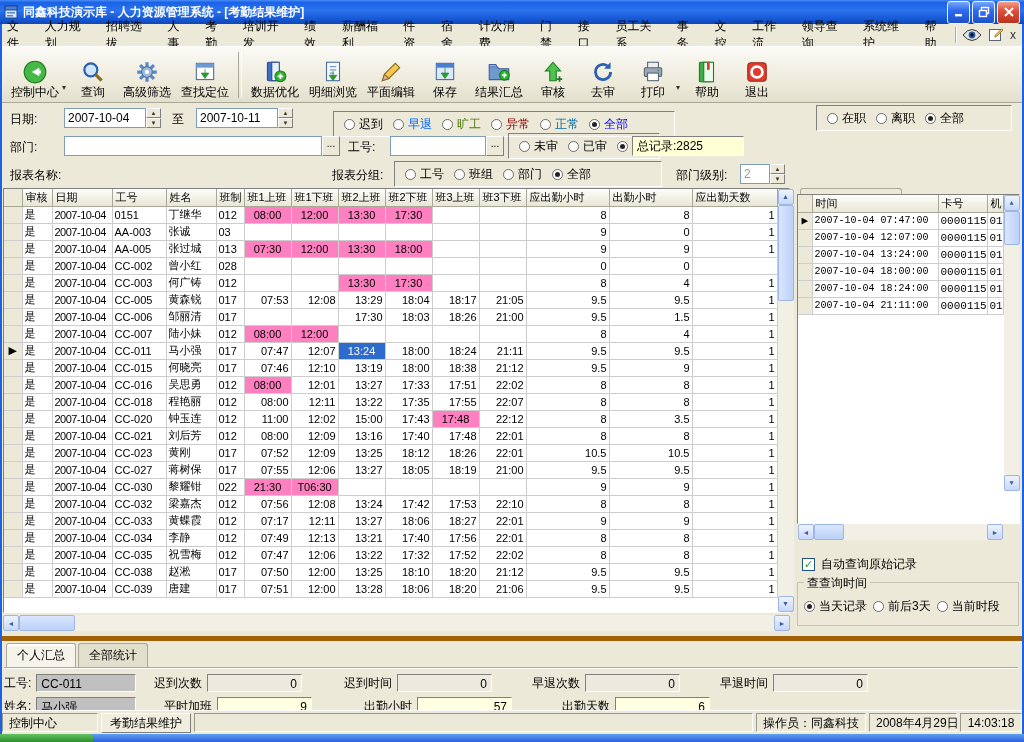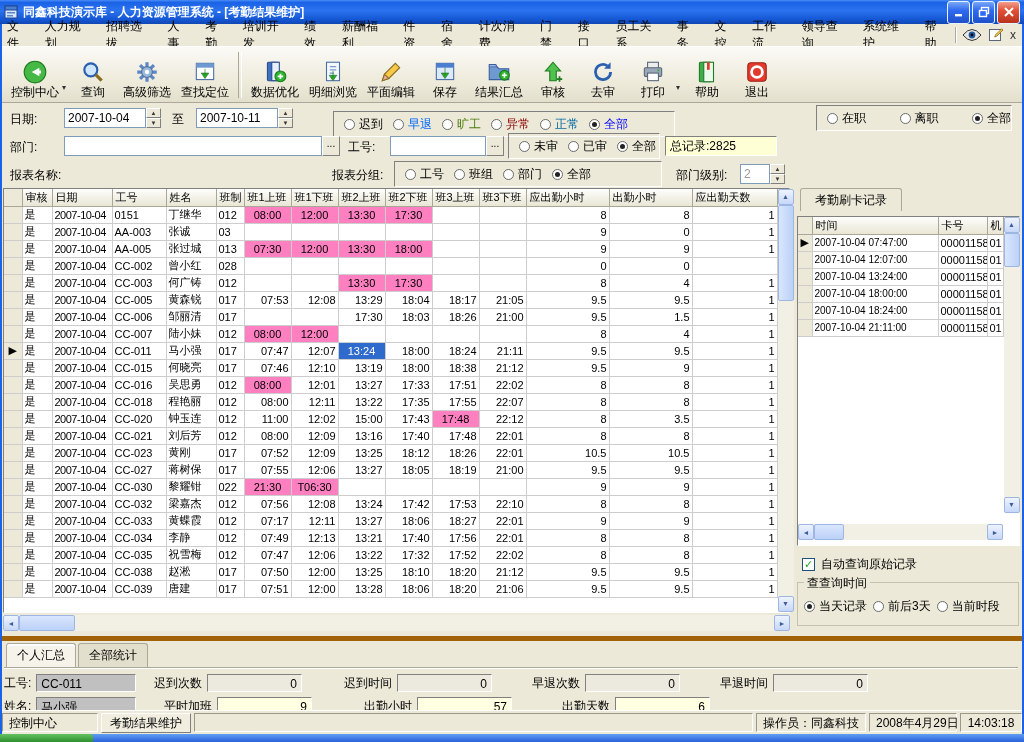--- a/index.html
+++ b/index.html
@@ -82,22 +82,22 @@
     background:linear-gradient(90deg,#d9e6fd,#bcd1f8);}
   .strack{flex:1;}
   .hscroll{position:absolute;display:flex;background:#f2f0e4;height:16px;align-items:stretch;}
   .hthumb{box-sizing:border-box;border:1px solid #9eb6e4;border-radius:2px;
     background:linear-gradient(#d9e6fd,#bcd1f8);}
 
   
   .card-tab{left:800px;top:188px;width:100px;height:22px;background:#ece9d8;
     border:1px solid #aca899;border-bottom:none;border-radius:3px 3px 0 0;
     text-align:center;line-height:22px;}
-  .card-grid{left:797px;top:216px;width:223px;height:330px;background:#fff;
-    border:1px solid;border-color:#808080 #fff #fff #808080;box-sizing:border-box;display:flex;position:absolute;}
+  .card-grid{left:797px;top:194px;width:223px;height:330px;background:#fff;
+    border:1px solid;border-color:#808080 #fff #fff #808080;box-sizing:border-box;display:flex;position:absolute;font-family:Liberation Mono, monospace;}
   .card-grid table.grid{width:205px;}
   .card-hscroll{left:798px;top:524px;width:205px;}
   .cb-row{left:802px;top:556px;display:flex;align-items:center;}
   .cbbox{width:13px;height:13px;background:#fff;border:1px solid #1c5180;box-sizing:border-box;
     margin-right:6px;text-align:center;line-height:11px;font-size:11px;color:#21a121;font-weight:bold;}
   .qtgroup{left:797px;top:582px;width:222px;height:44px;border:1px solid #c5c2ad;box-sizing:border-box;}
   .qtlegend{position:absolute;top:-8px;left:6px;background:#ece9d8;padding:0 3px;}
   .qtgroup .ritem{margin-left:6px;font-size:12px;}
 
   
@@ -354,21 +354,21 @@
       </span>
       <span class="ritem">
         <span class="rdot"></span>
         <span class="rtext" style="color: #0369a1;">正常</span>
       </span>
       <span class="ritem">
         <span class="rdot on"></span>
         <span class="rtext" style="color: rgb(0, 0, 255);">全部</span>
       </span>
     </div>
-  <div class="rgroup" style="left:816px;top:2px;width:196px;height:26px;justify-content:space-between;">
+  <div class="rgroup" style="left:816px;top:2px;width:196px;height:26px;">
       <span class="ritem">
         <span class="rdot"></span>
         <span class="rtext">在职</span>
       </span>
       <span class="ritem">
         <span class="rdot"></span>
         <span class="rtext">离职</span>
       </span>
       <span class="ritem">
         <span class="rdot on"></span>
@@ -393,21 +393,21 @@
       </span>
       <span class="ritem">
         <span class="rdot"></span>
         <span class="rtext">已审</span>
       </span>
       <span class="ritem">
         <span class="rdot on"></span>
         <span class="rtext">全部</span>
       </span>
     </div>
-  <span class="totalbox" style="left:665px;top:33px;width:102px;">总记录:2825</span>
+  <span class="totalbox" style="left:632px;top:33px;width:102px;">总记录:2825</span>
 
   <span class="flabel" style="left:10px;top:62px;">报表名称:</span>
   <span class="flabel" style="left:332px;top:62px;">报表分组:</span>
   <div class="rgroup" style="left:394px;top:58px;width:268px;height:26px;">
       <span class="ritem">
         <span class="rdot"></span>
         <span class="rtext">工号</span>
       </span>
       <span class="ritem">
         <span class="rdot"></span>

